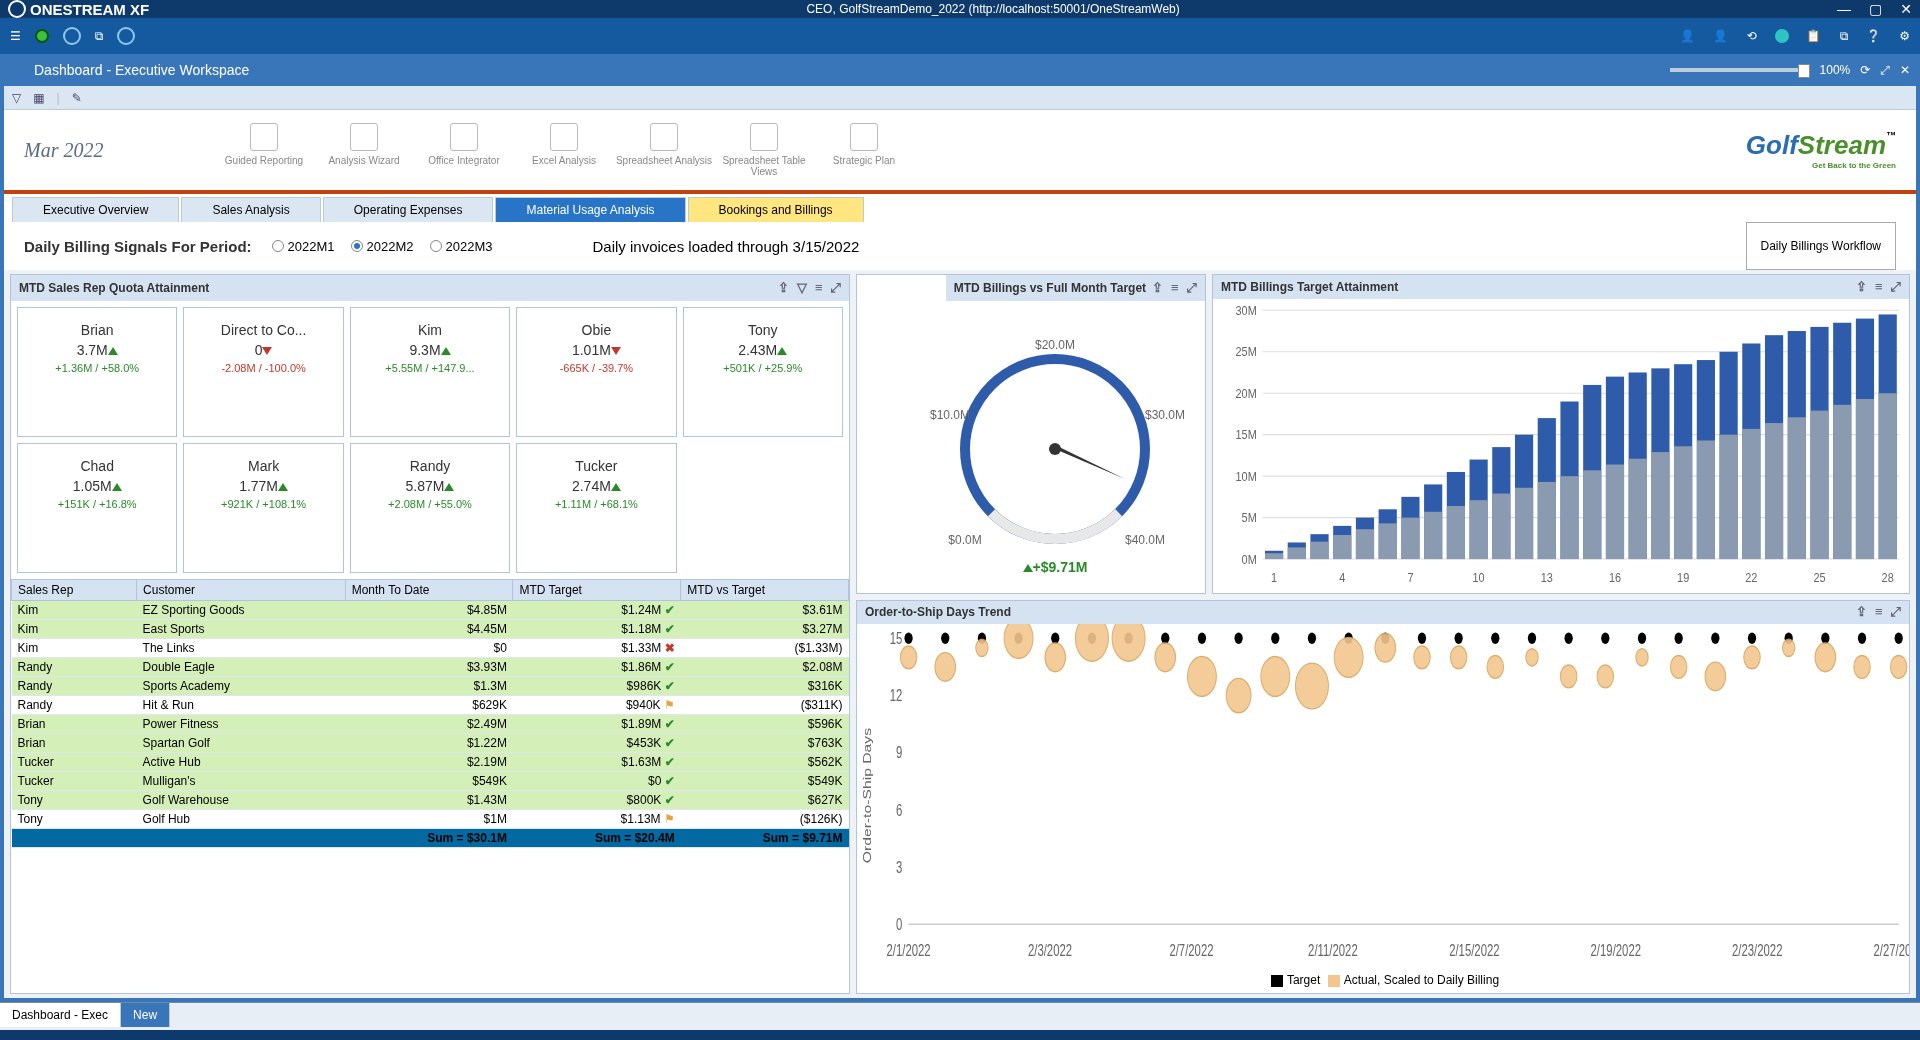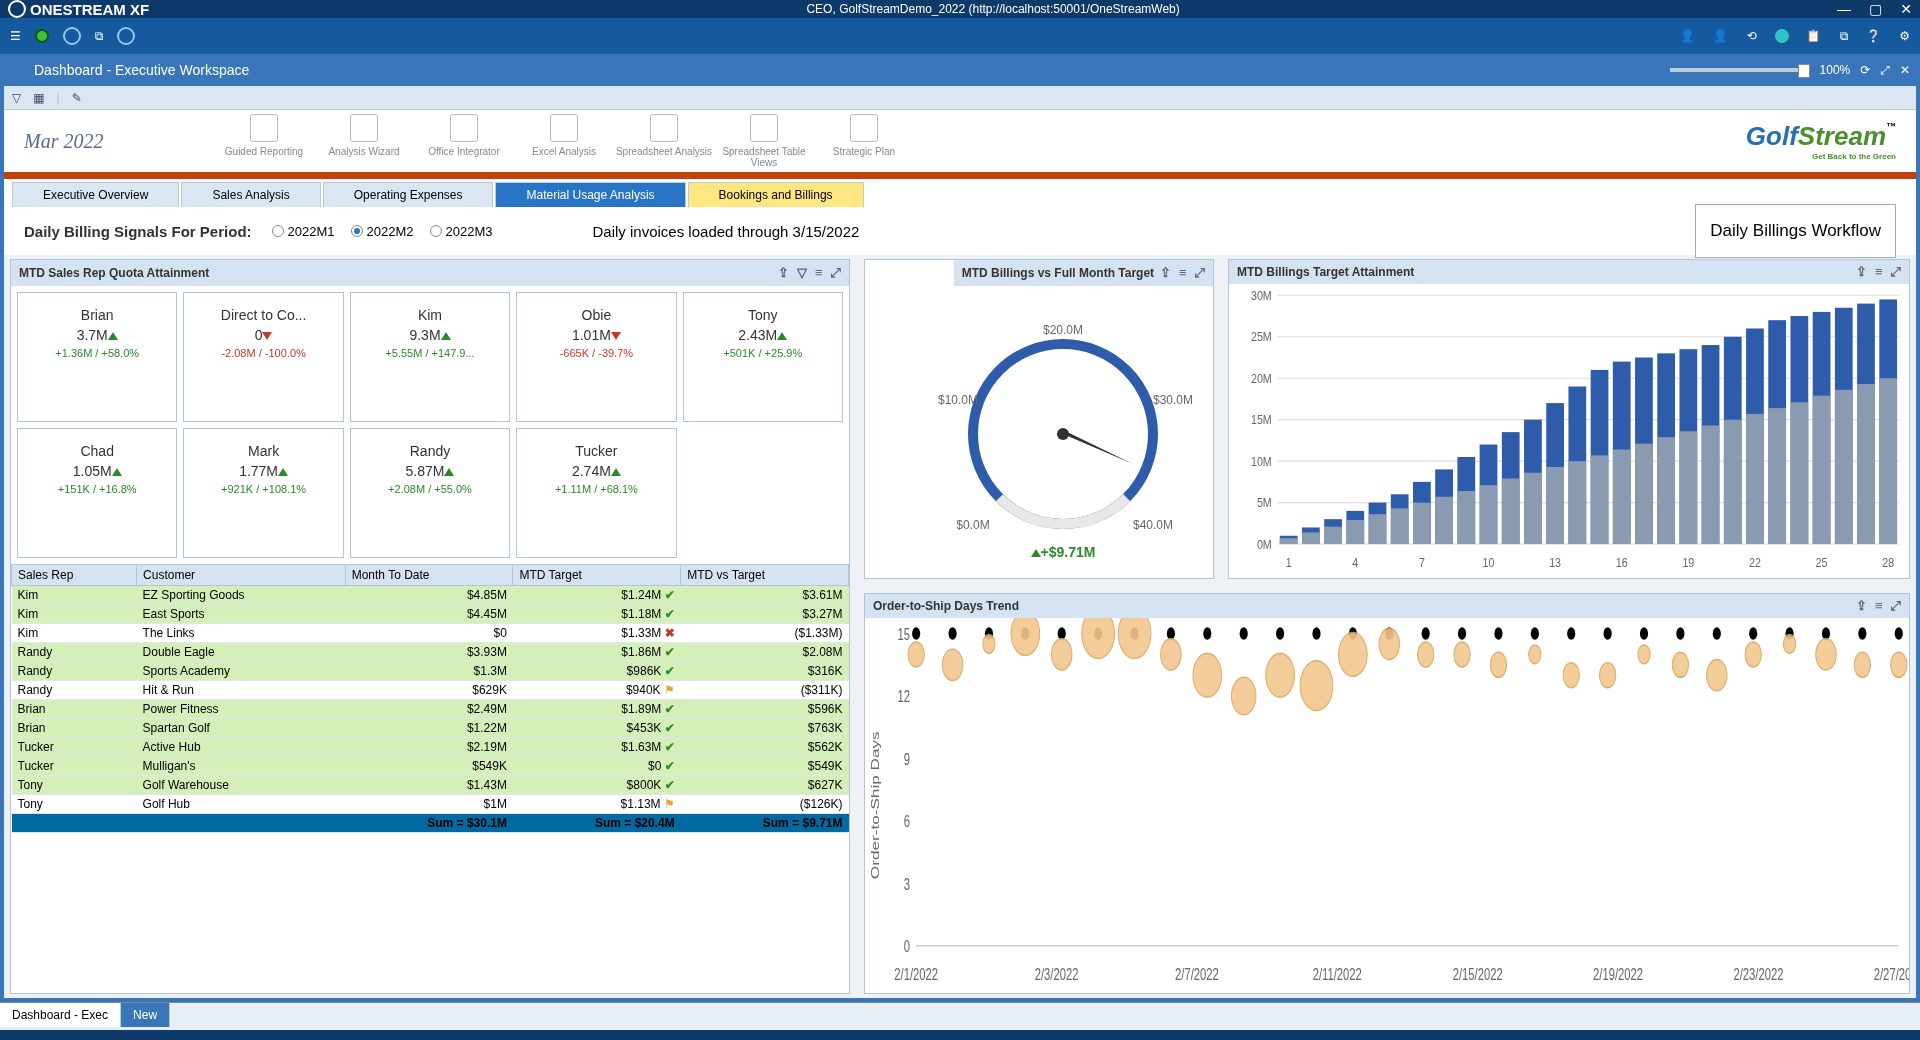--- a/index.html
+++ b/index.html
@@ -13,41 +13,41 @@
 .toolbar1 .right { margin-left: auto; display: flex; gap: 18px; align-items: center;}
 .icon-circle { width: 18px; height: 18px; border: 2px solid #8fc7f0; border-radius: 50%; display:inline-block;}
 .dot-green{width:14px;height:14px;border-radius:50%;background:#3fbf3f;border:2px solid #0a5a0a;display:inline-block;}
 .dot-cyan{width:14px;height:14px;border-radius:50%;background:#2ec4c4;display:inline-block;}
 .dashbar { height: 32px; background: #3976b9; color: #fff; display: flex; align-items: center; padding: 0 10px; gap: 8px; font-size: 14px; }
 .dashbar .right { margin-left:auto; display:flex; align-items:center; gap:10px; font-size:12px;}
 .slider { width: 140px; height: 4px; background: #bcd; position: relative; }
 .slider::after{content:"";position:absolute;right:0;top:-4px;width:10px;height:12px;background:#fff;border:1px solid #888;}
 .main-wrap{background:#eef1f5;border:4px solid #3976b9;border-top:none;height:calc(1040px - 28px - 36px - 32px - 28px);display:flex;flex-direction:column;}
 .toolbarsmall{height:24px;background:#dbe6f3;border-bottom:1px solid #bcc;display:flex;align-items:center;gap:12px;padding:0 8px;color:#446;}
-.period-strip{height:69px;background:#fff;display:flex;align-items:center;padding:0 20px;gap:10px;border-bottom:7px solid #c2410c;}
+.period-strip{height:84px;background:#fff;display:flex;align-items:center;padding:0 20px;gap:10px;border-bottom:4px solid #c2410c;}
 .period-label{font-family:Georgia,serif;font-style:italic;font-size:20px;color:#5a6a8a;width:180px;}
 .nav-item{width:100px;text-align:center;font-size:10px;color:#888;}
 .nav-item .ic{width:28px;height:28px;border:1px solid #bbb;margin:0 auto 4px;border-radius:3px;}
 .brand{margin-left:auto;font-size:26px;font-style:italic;font-weight:bold;}
 .brand .g{color:#2a6db0;} .brand .s{color:#4a8f2a;}
 .brand .tag{display:block;font-size:8px;font-style:normal;color:#4a8f2a;text-align:right;}
 .tabrow{height:28px;display:flex;align-items:flex-end;padding:0 8px;gap:2px;background:#fff;}
 .tab{padding:5px 30px;font-size:12px;background:#dbe6f3;border:1px solid #bcc;border-bottom:none;cursor:pointer;}
 .tab.blue{background:#2874c7;color:#fff;}
 .tab.yellow{background:#ffe680;}
 .subtabrow{height:26px;display:flex;align-items:flex-end;padding:0 4px;gap:0;background:#fff;border-top:1px solid #bcc;}
 .subtab{padding:4px 14px;font-size:12px;background:#dbe6f3;border:1px solid #bcc;}
 .subtab.active{background:#2874c7;color:#fff;}
 .signals-header{height:48px;background:#fff;display:flex;align-items:center;padding:0 20px;gap:20px;font-size:15px;}
 .signals-header .title{font-weight:600;color:#333;}
 .radio{display:flex;align-items:center;gap:4px;font-size:13px;}
 .radio .r{width:12px;height:12px;border:1px solid #888;border-radius:50%;display:inline-block;position:relative;}
 .radio.sel .r::after{content:"";position:absolute;inset:2px;background:#2874c7;border-radius:50%;}
-.btn-wf{margin-left:auto;background:#fff;border:1px solid #aaa;padding:16px 14px;font-size:17px;}
-.content{flex:1;display:grid;grid-template-columns: 840px 350px 1fr;grid-template-rows: 320px 1fr;gap:14px;padding:4px 6px;overflow:hidden;}
+.btn-wf{margin-left:auto;background:#fff;border:1px solid #aaa;padding:16px 14px;font-size:12px;}
+.content{flex:1;display:grid;grid-template-columns: 840px 350px 1fr;grid-template-rows: 320px 1fr;gap:6px;padding:4px 6px;overflow:hidden;}
 .panel{background:#fff;border:1px solid #b0c4de;display:flex;flex-direction:column;overflow:hidden;}
 .panel-hd{height:26px;background:#d4e2f2;display:flex;align-items:center;padding:0 8px;font-size:12px;font-weight:600;color:#333;gap:6px;}
 .panel-hd .tools{margin-left:auto;display:flex;gap:8px;color:#667;font-size:13px;}
 #p-quota{grid-column:1;grid-row:1/3;}
 #p-gauge{grid-column:2;grid-row:1;align-items:flex-end;}
 #p-attain{grid-column:3;grid-row:1;}
 #p-order{grid-column:2/4;grid-row:2;}
 .cards{display:grid;grid-template-columns:repeat(5,1fr);gap:6px;padding:6px;}
 .card{border:1px solid #b0c4de;height:130px;padding:14px 8px;text-align:center;}
 .card .nm{font-size:14px;color:#333;margin-bottom:4px;}
@@ -528,20 +528,24 @@
           <line x1="50" y1="210" x2="1010" y2="210" stroke="#ccc"></line>
           <text x="50" y="232" text-anchor="middle" font-size="11" fill="#666">2/1/2022</text>
           <text x="187.14285714285714" y="232" text-anchor="middle" font-size="11" fill="#666">2/3/2022</text>
           <text x="324.2857142857143" y="232" text-anchor="middle" font-size="11" fill="#666">2/7/2022</text>
           <text x="461.42857142857144" y="232" text-anchor="middle" font-size="11" fill="#666">2/11/2022</text>
           <text x="598.5714285714286" y="232" text-anchor="middle" font-size="11" fill="#666">2/15/2022</text>
           <text x="735.7142857142857" y="232" text-anchor="middle" font-size="11" fill="#666">2/19/2022</text>
           <text x="872.8571428571429" y="232" text-anchor="middle" font-size="11" fill="#666">2/23/2022</text>
           <text x="1010" y="232" text-anchor="middle" font-size="11" fill="#666">2/27/2022</text>
         </svg>
+      <div class="legend">
+        <span class="lg-box" style="background:#000"></span><span>Target</span>
+        <span class="lg-box" style="background:#f2c78f"></span><span>Actual, Scaled to Daily Billing</span>
+      </div>
     </div>
   </div>
 </div>
 
 <div class="footer-tabs">
   <div class="ftab">Dashboard - Exec</div>
   <div class="ftab blue">New</div>
 </div>
 
 </body></html>

